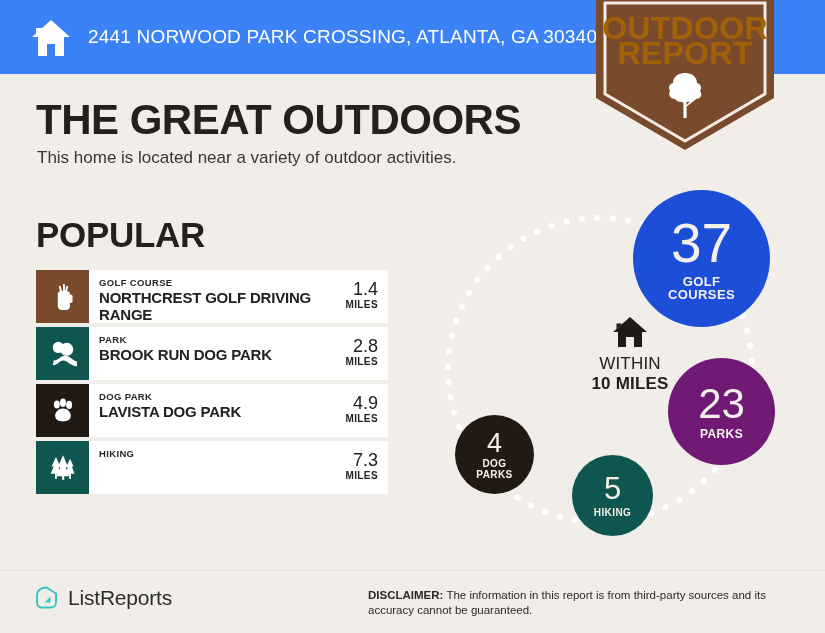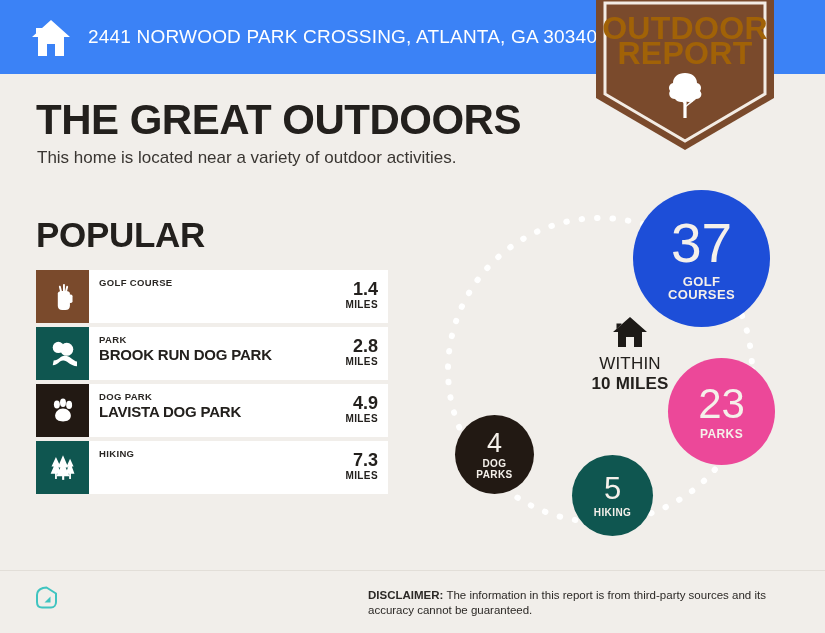--- a/index.html
+++ b/index.html
@@ -119,21 +119,21 @@
     line-height: 17px;
   }
   .poi-dist {
     flex: 0 0 62px;
     padding-right: 10px;
     padding-top: 10px;
     text-align: right;
   }
   .poi-dist-num {
     font-size: 18px;
-    font-weight: bold;
+    font-weight: normal;
     color: #23201d;
     line-height: 19px;
   }
   .poi-dist-unit {
     font-size: 10px;
     font-weight: bold;
     color: #23201d;
     letter-spacing: 0.4px;
     line-height: 12px;
   }
@@ -166,21 +166,21 @@
   #bubble-golf {
     left: 203px; top: 15px;
     width: 137px; height: 137px;
     background: #1d4ed8;
   }
   #bubble-golf .bubble-num { font-size: 55px; margin-bottom: 4px; }
   #bubble-golf .bubble-label { font-size: 13px; }
   #bubble-parks {
     left: 238px; top: 183px;
     width: 107px; height: 107px;
-    background: #ec4899;
+    background: #701a75;
   }
   #bubble-parks .bubble-num { font-size: 42px; margin-bottom: 3px; }
   #bubble-parks .bubble-label { font-size: 12px; }
   #bubble-hiking {
     left: 142px; top: 280px;
     width: 81px; height: 81px;
     background: #0f5650;
   }
   #bubble-hiking .bubble-num { font-size: 31px; margin-bottom: 2px; }
   #bubble-hiking .bubble-label { font-size: 10px; }
@@ -289,20 +289,21 @@
             <path d="M9 13 C9 11 11 10 13 10 L19 10 C21 10 23 11 23 13 L23 27 C23 30 21 32 18 32 L14 32 C11 32 9 30 9 27 Z" fill="#ffffff"></path>
             <rect x="11" y="4" width="2.2" height="8" rx="1" fill="#ffffff" transform="rotate(-14 12 8)"></rect>
             <rect x="15" y="2" width="2.2" height="10" rx="1" fill="#ffffff"></rect>
             <rect x="18" y="4" width="2.2" height="8" rx="1" fill="#ffffff" transform="rotate(14 19 8)"></rect>
             <rect x="21.5" y="14" width="4.5" height="10" rx="2" fill="#ffffff"></rect>
           </svg>
         </span>
       </div>
       <div class="poi-body">
         <div class="poi-cat">GOLF COURSE</div>
+        <div class="poi-name">NORTHCREST GOLF DRIVING RANGE</div>
       </div>
       <div class="poi-dist">
         <div class="poi-dist-num">1.4</div>
         <div class="poi-dist-unit">MILES</div>
       </div>
     </div>
 
     <div class="poi-row">
       <div class="poi-tile" style="background:#0f5650">
         <span>
@@ -415,19 +416,20 @@
 
   <div id="footer-divider"></div>
 
   <div id="brand">
     <span id="brand-mark">
       <svg viewBox="0 0 26 26" width="26" height="26" aria-hidden="true">
         <path d="M12.5 2.5 L22 8.5 L22 17 C22 20 20 22.5 17 22.5 L8 22.5 C5 22.5 3 20.5 3 17 L3 10 C3 6.5 6 4 9 3 Z" fill="none" stroke="#3fc4c0" stroke-width="2" stroke-linejoin="round"></path>
         <path d="M16.5 11.5 L16.5 17.5 L10.5 17.5 Z" fill="#3fc4c0"></path>
       </svg>
     </span>
+    <span id="brand-name">ListReports</span>
   </div>
 
   <div id="disclaimer">
     <span id="disclaimer-label">DISCLAIMER:</span><span> The information in this report is from third-party sources and its accuracy cannot be guaranteed.</span>
   </div>
 
 </div>
 
 </body></html>

